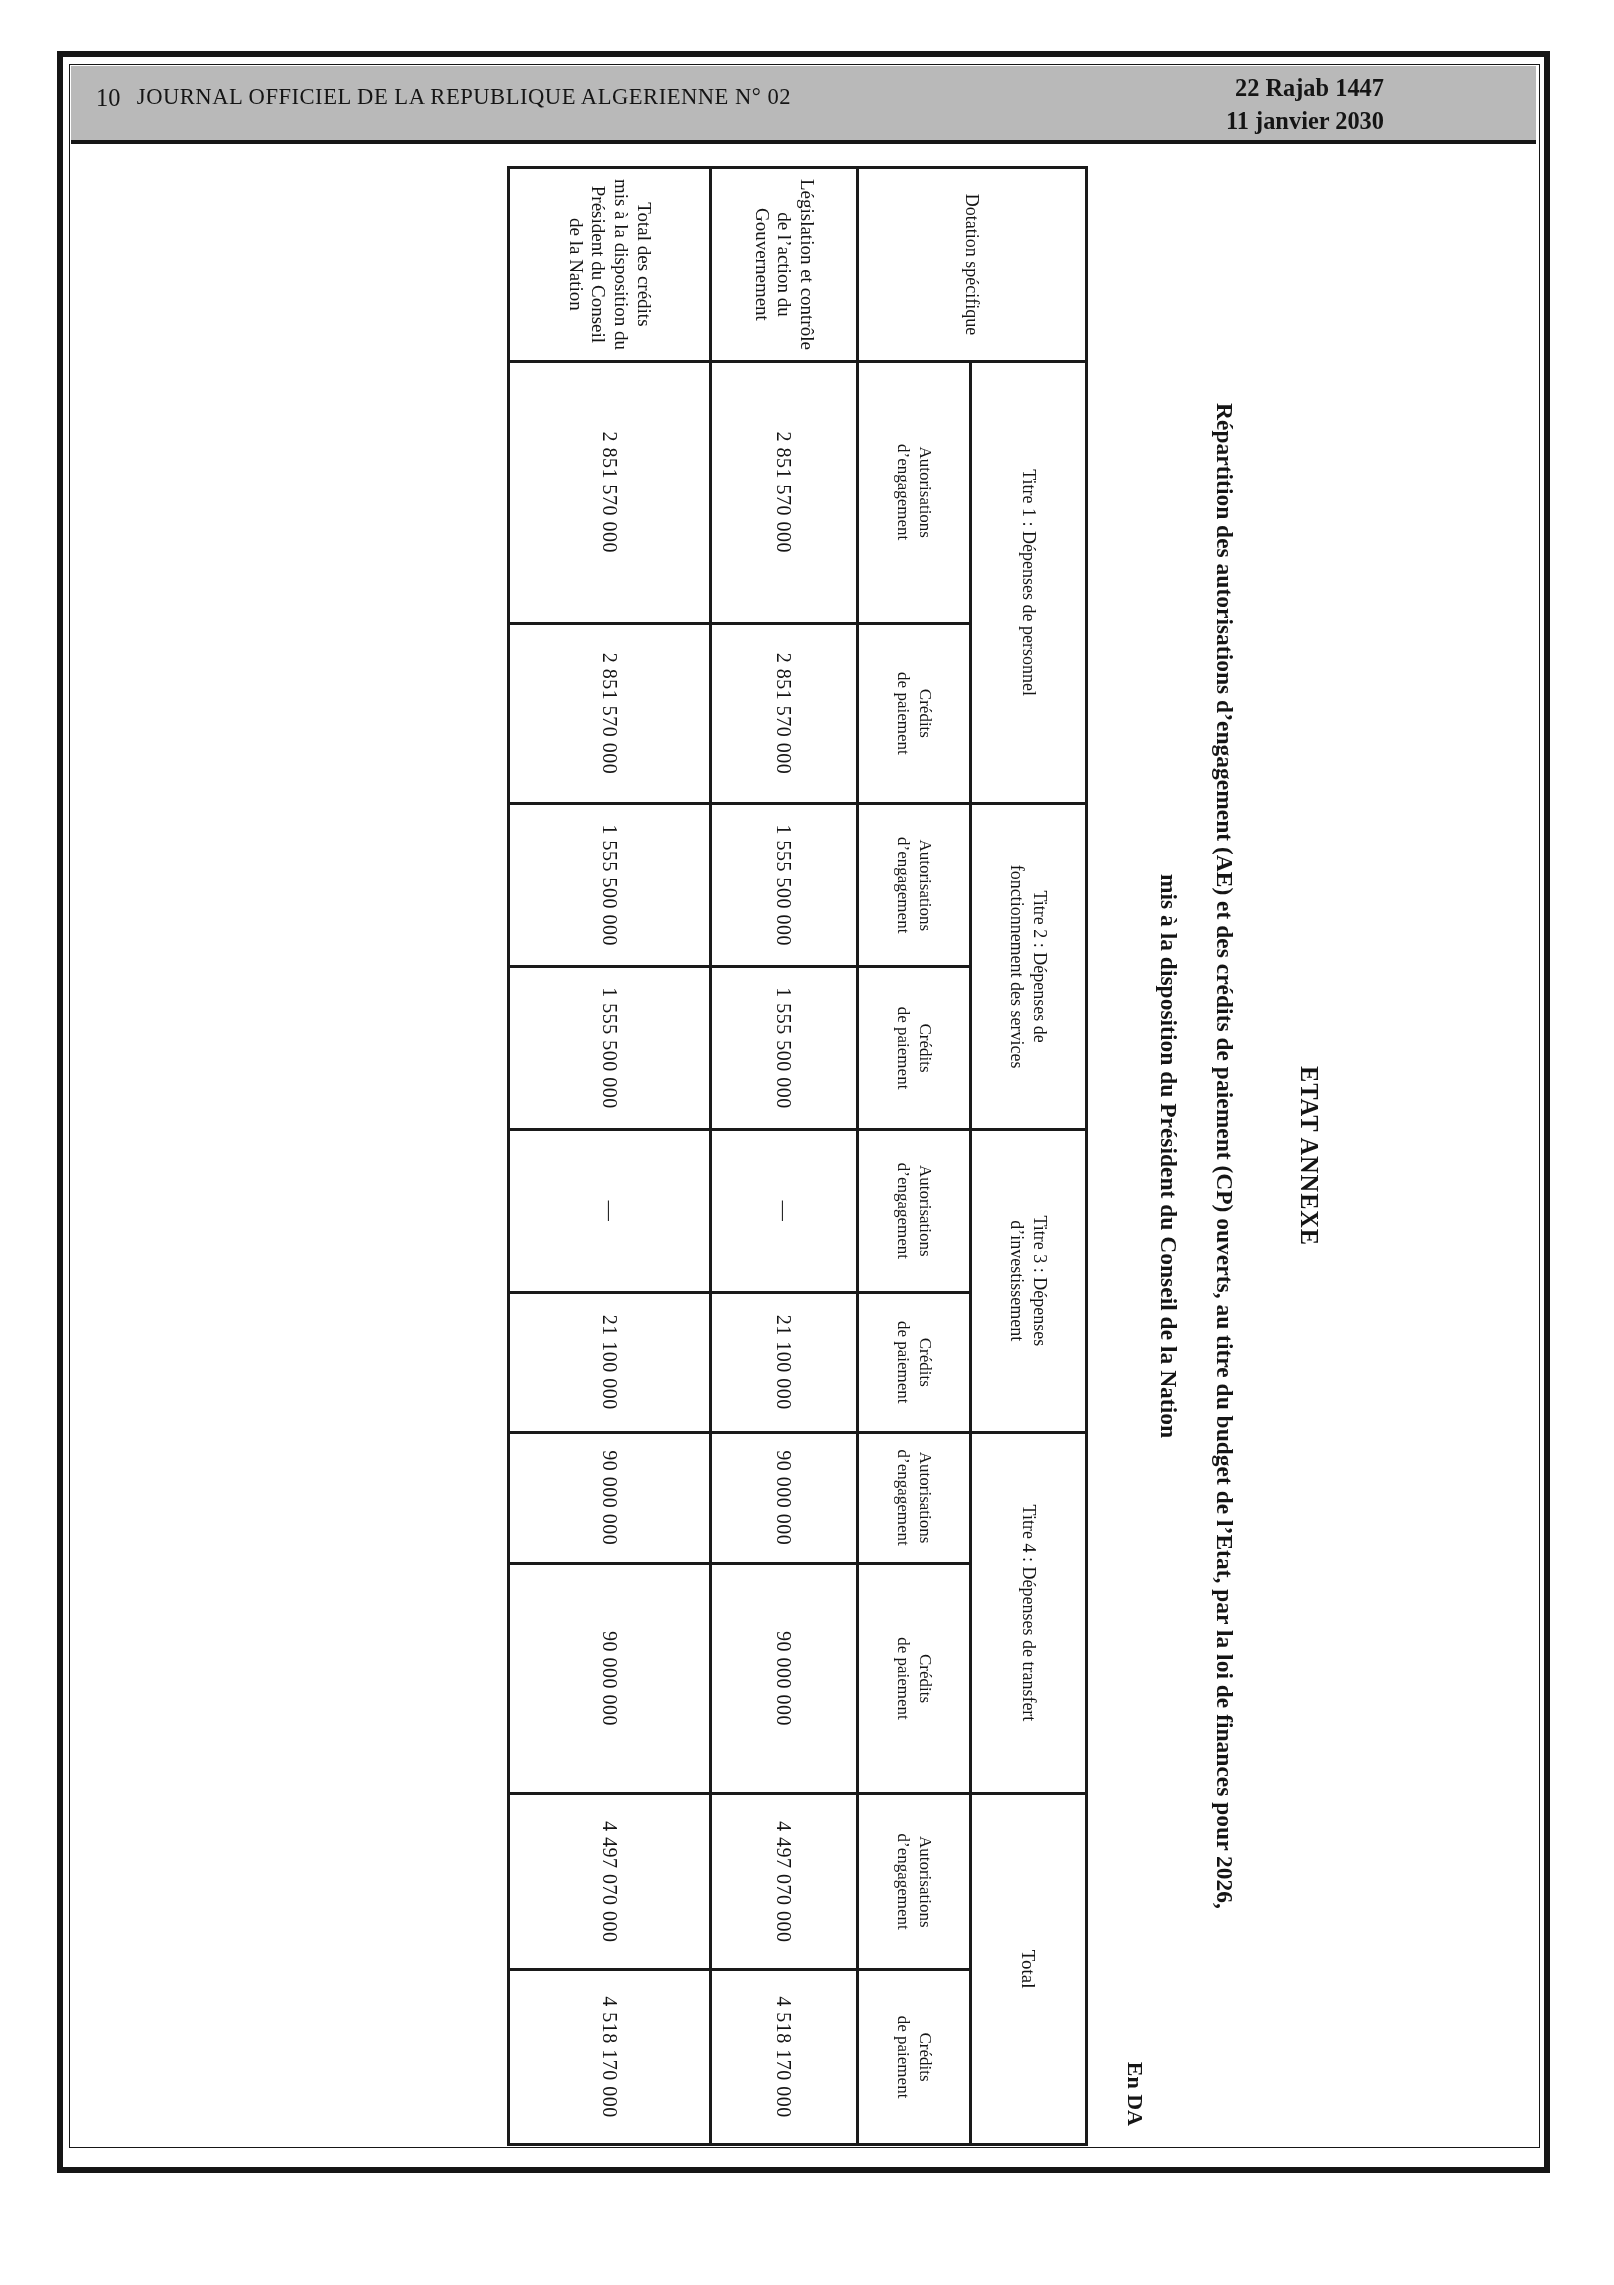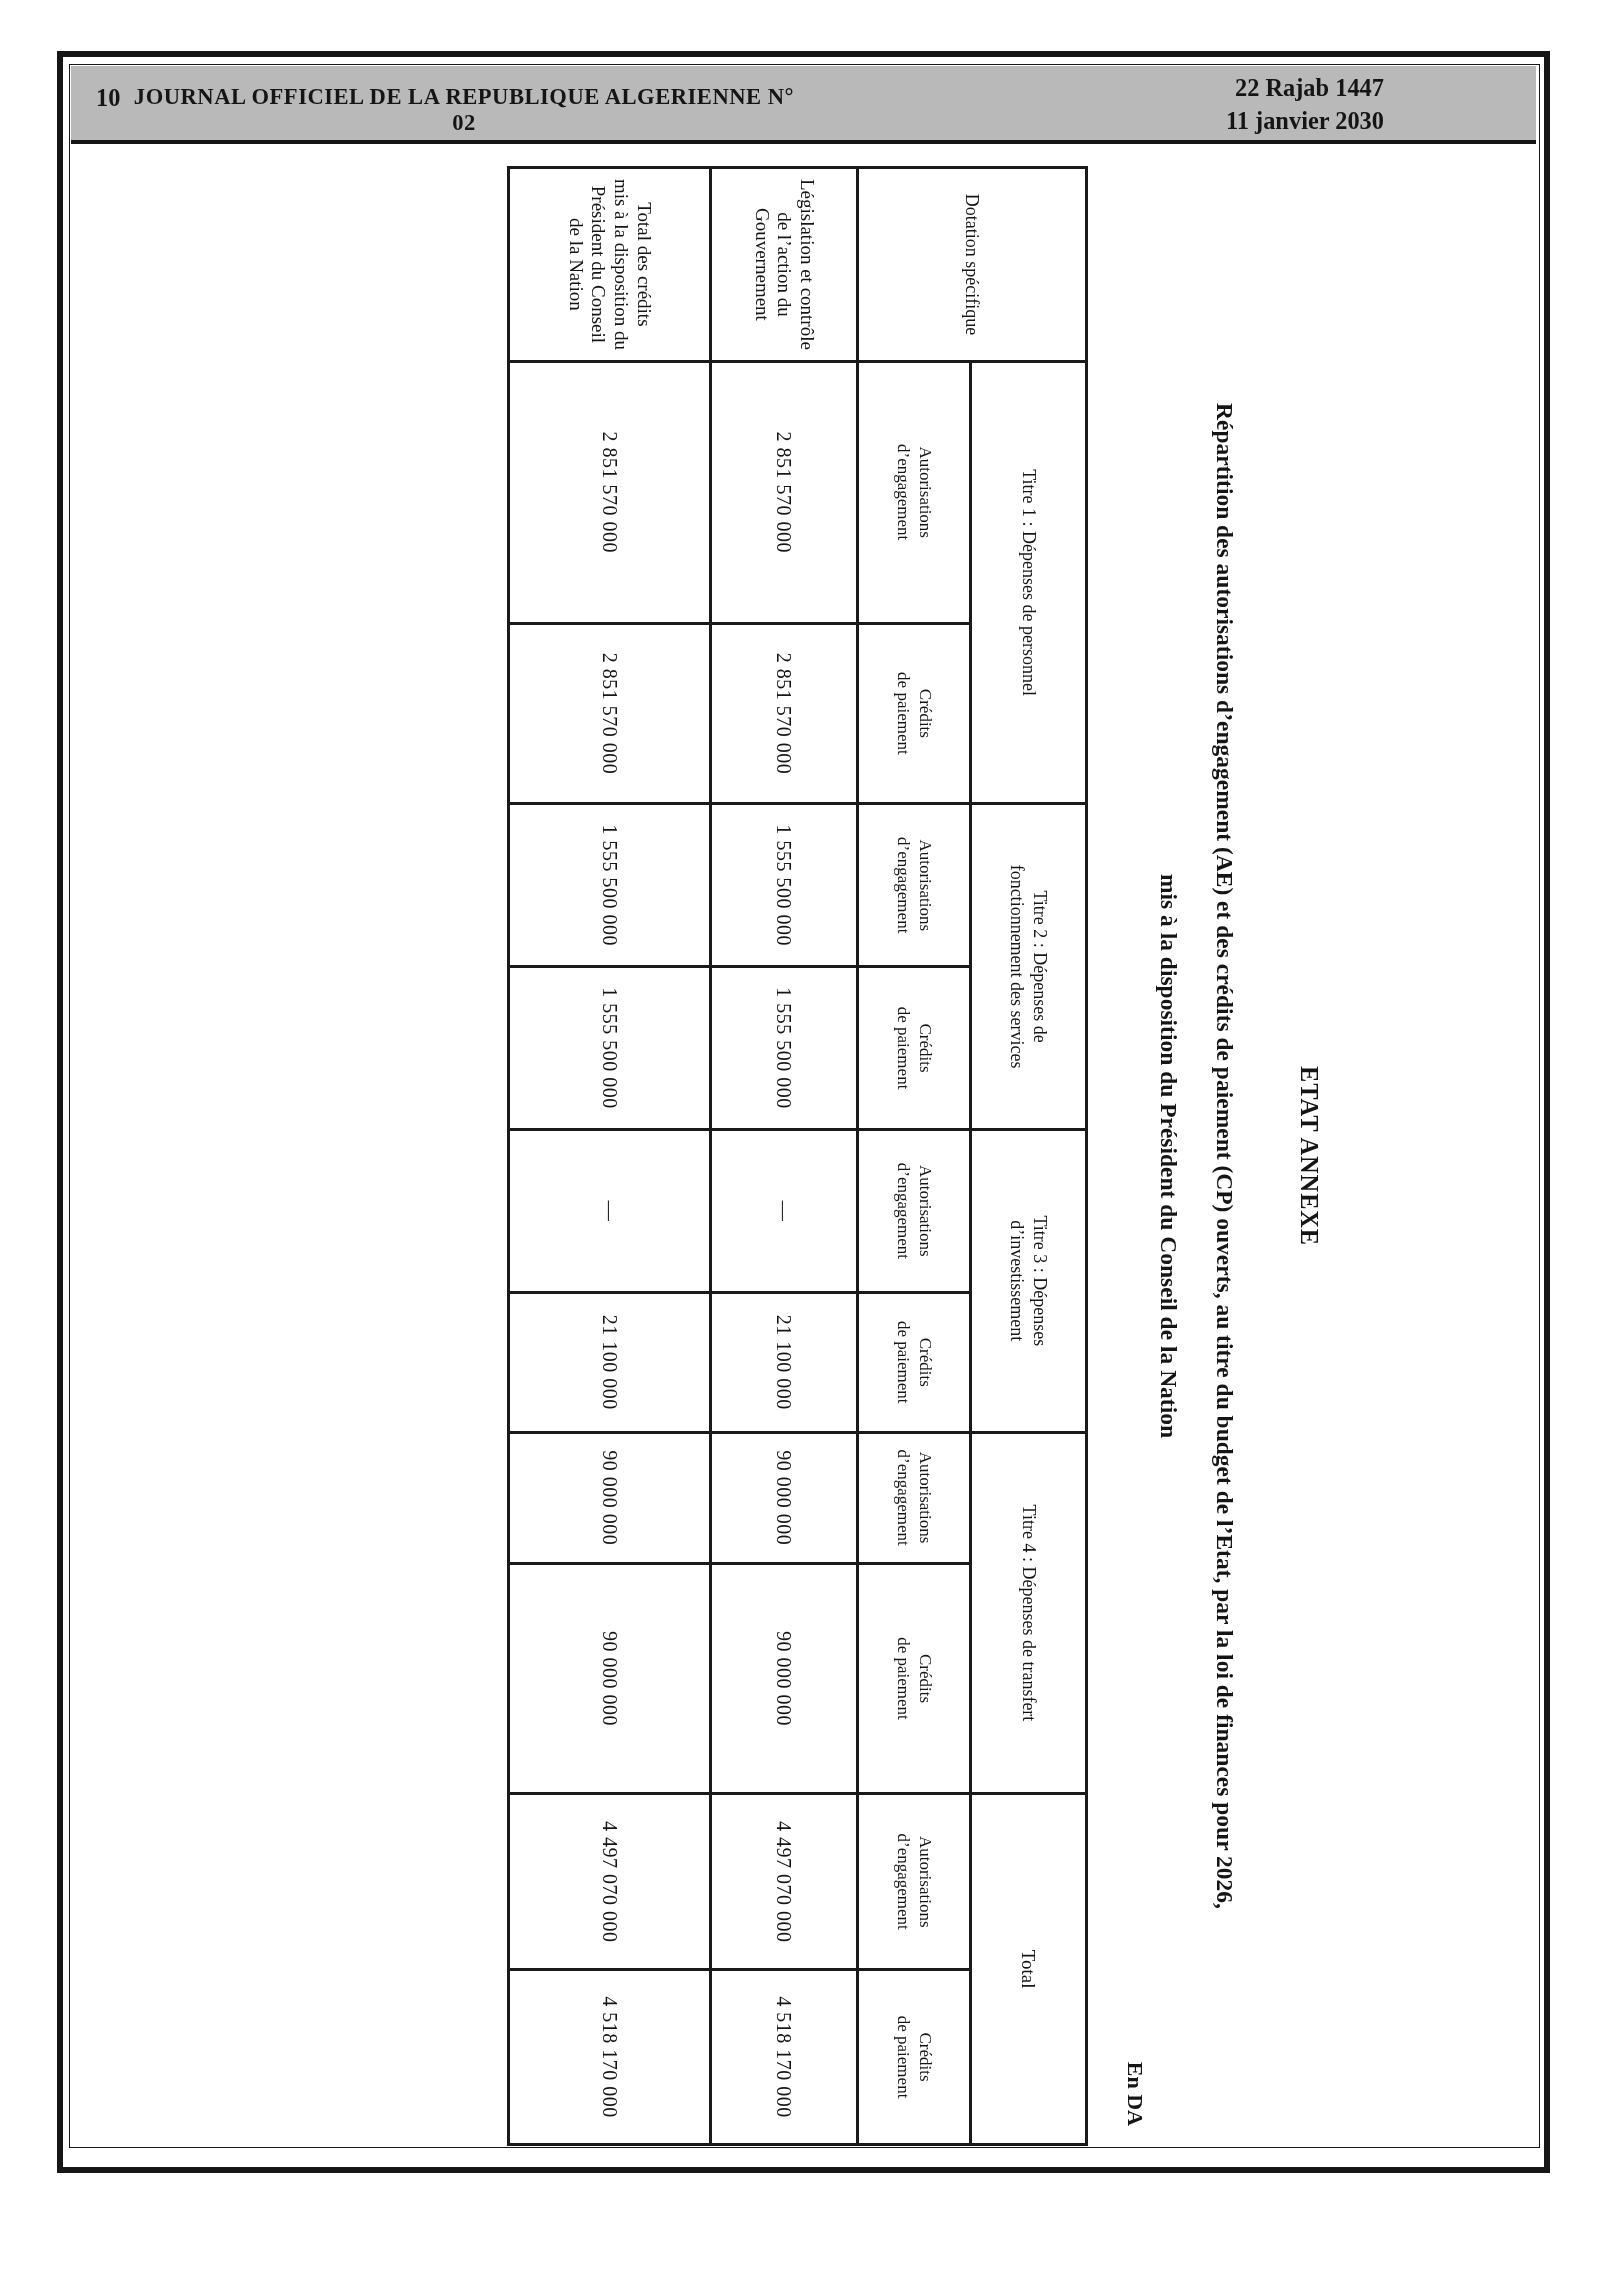--- a/index.html
+++ b/index.html
@@ -26,26 +26,26 @@
 
   
   .masthead {
     position: absolute; left: 71px; top: 66px;
     width: 1465px; height: 74px;
     background: #b9b9b9;
     border-bottom: 4.5px solid #161616;
   }
   .page-number {
     position: absolute; left: 25px; top: 18px;
-    font-size: 24.4px; font-weight: bold;
+    font-size: 24.4px; font-weight: normal;
   }
   .journal-title {
     position: absolute; left: 54px; top: 18px; width: 678px;
     text-align: center;
-    font-size: 22.6px; font-weight: bold;
+    font-size: 22.6px; font-weight: normal;
     letter-spacing: 0.5px;
   }
   .masthead-dates {
     position: absolute; right: 152px; top: 5.4px;
     text-align: right;
     font-size: 24.4px; font-weight: bold;
     line-height: 33px;
     margin-left: 47px;
   }
 

